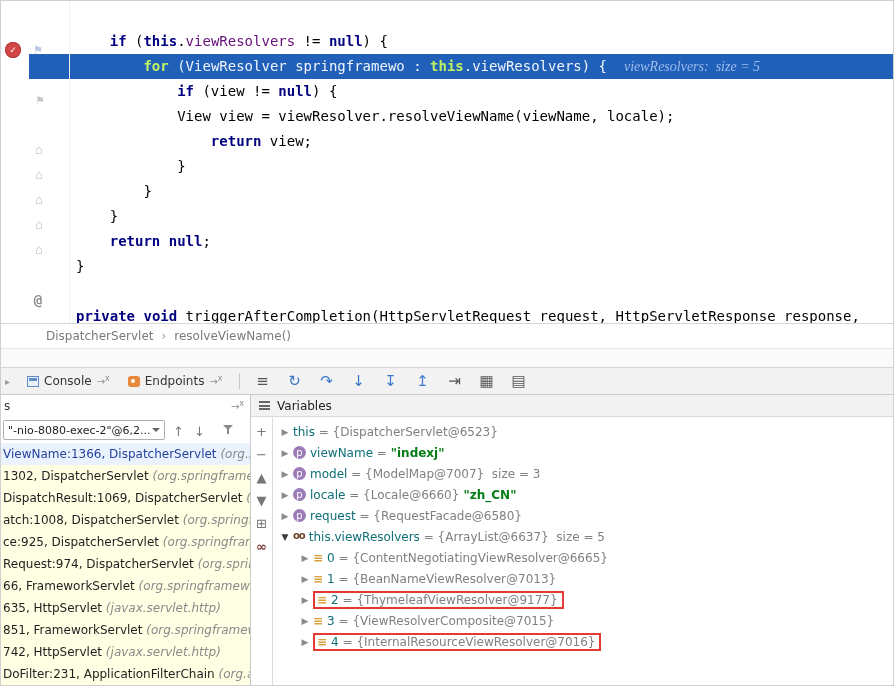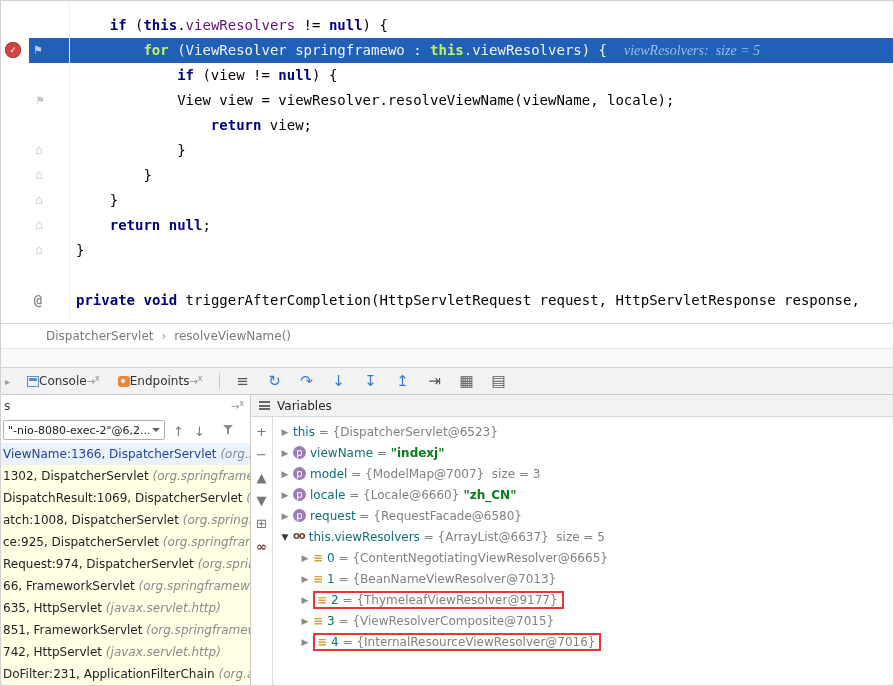--- a/index.html
+++ b/index.html
@@ -3,21 +3,21 @@
 <meta charset="utf-8">
 <style>
   * { box-sizing: border-box; margin: 0; padding: 0; }
   body { font-family: "DejaVu Sans", "Liberation Sans", sans-serif; }
   .screen { position: relative; width: 894px; height: 686px; background: #fff; overflow: hidden; border: 1px solid #d0d0d0; }
 
   
   .editor { position: relative; height: 322px; background: #fff; overflow: hidden;
             font-family: "DejaVu Sans Mono", "Liberation Mono", monospace; font-size: 14px; }
   .editor::before { content:''; position:absolute; left:68px; top:0; bottom:0; width:1px; background:#F0F0F0; }
-  .code { padding-top: 12px; }
+  .code { padding-top: 28px; }
   .line { height: 25px; line-height: 25px; white-space: pre; margin-left: 28px; padding-left: 47px; }
   .line.exec { background: #2160B8; }
   .seg-t { color: #000000; }
   .seg-k { color: #000080; font-weight: bold; }
   .seg-f { color: #660E7A; }
   .seg-w { color: #EFF4FD; }
   .seg-wb { color: #bef264; font-weight: bold; }
   .seg-h { color: #9DBCEF; font-style: italic; font-family: Liberation Serif, serif; }
 
   .gi { position: absolute; width: 16px; height: 16px; line-height: 16px; text-align: center; font-size: 13px; }
@@ -31,21 +31,21 @@
   .breadcrumb { height: 26px; border-top: 1px solid #D6D6D6; border-bottom: 1px solid #E6E6E6;
                 display: flex; align-items: center; gap: 8px; padding-left: 45px; font-size: 12px; color: #7A7A7A; background: #fff; }
   .crumb-sep { color: #9A9A9A; }
 
   .gapband { height: 18px; background: #FAFAFA; }
 
   
   .dtoolbar { height: 28px; background: #F2F2F2; border-top: 1px solid #D4D4D4; border-bottom: 1px solid #C9C9C9;
               display: flex; align-items: center; gap: 10px; padding-left: 4px; }
   .stripe-hint { color: #9A9A9A; font-size: 10px; width: 8px; }
-  .dtab { display: flex; align-items: center; font-size: 12px; color: #333; padding: 2px 4px; }
+  .dtab { display: flex; align-items: center; gap: 5px; font-size: 12px; color: #333; padding: 2px 4px; }
   .tabicon { width: 12px; height: 11px; display: inline-block; position: relative; }
   .tabicon.console { border: 1px solid #628CC9; background: #EAF1FB; }
   .tabicon.console::after { content:''; position:absolute; left:1px; top:1px; right:1px; height:3px; background:#628CC9; }
   .tabicon.endpoints { background: #E8883A; border-radius: 3px; }
   .tabicon.endpoints::after { content:''; position:absolute; left:3px; top:3px; width:4px; height:4px; background:#fff; border-radius:50%; }
   .pin { color: #8E8E8E; font-size: 10px; }
   .pin sup { font-size: 8px; }
   .vsep { width: 1px; height: 16px; background: #C9C9C9; margin: 0 2px; }
   .act { font-size: 15px; width: 22px; text-align: center; cursor: default; }
 

